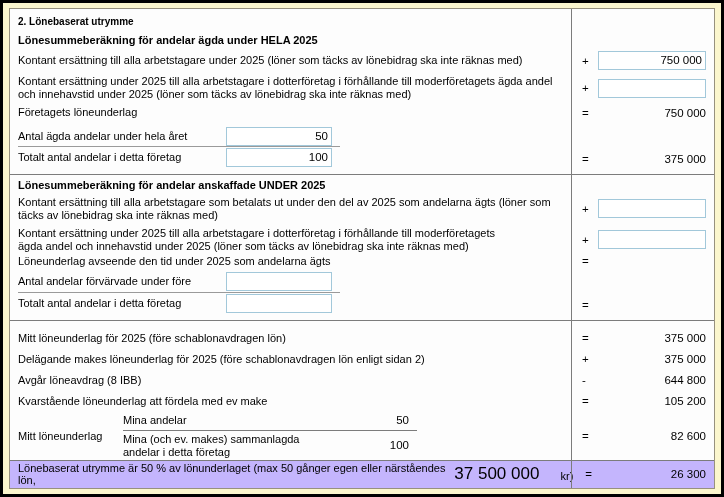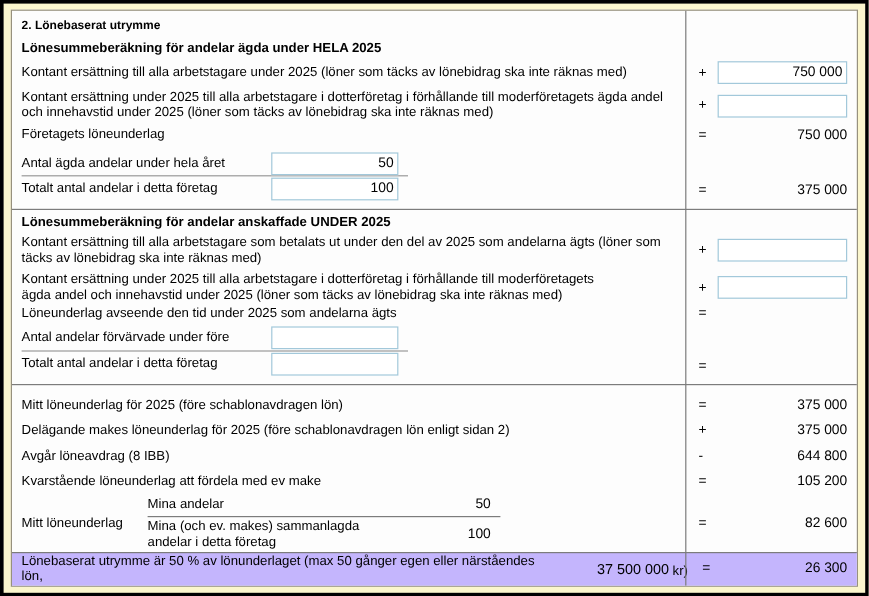--- a/index.html
+++ b/index.html
@@ -44,21 +44,21 @@
   .fraction { width:294px; }
   .frac-top, .frac-bottom { display:flex; justify-content:space-between; align-items:center; line-height:13px; padding:1px 0; }
   .frac-top { border-bottom:1px solid #7c7c7c; padding-bottom:3px; }
   .frac-bottom { padding-top:2px; }
   .frac-txt { max-width:215px; }
   .frac-val { padding-right:8px; font-size:11.5px; }
 
   .footer { margin-top:auto; background:#c4b5fd; border-top:1px solid #7c7c7c;
             display:flex; align-items:center; height:31px; padding:0 8px; }
   .f-lbl { line-height:12px; }
-  .f-amount { width:106px; text-align:right; font-size:12px; }
+  .f-amount { width:106px; font-size:17px; }
   .f-unit { padding-left:3px; position:relative; top:2px; }
   .f-spacer { flex:1; }
 </style>
 </head>
 <body>
 
 <div class="frame">
   <div class="box">
     <div class="vline"></div>
 

